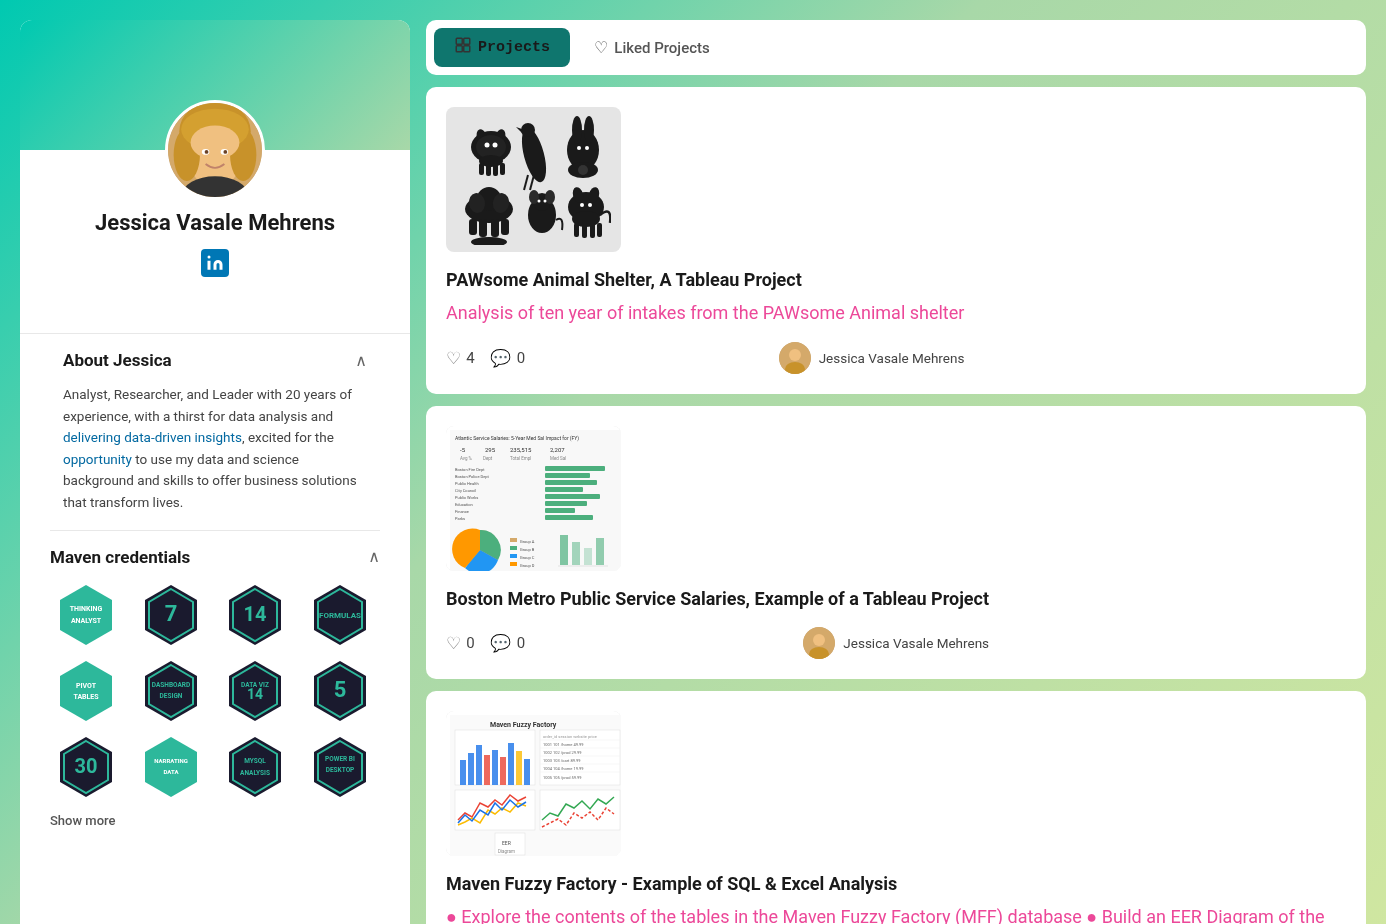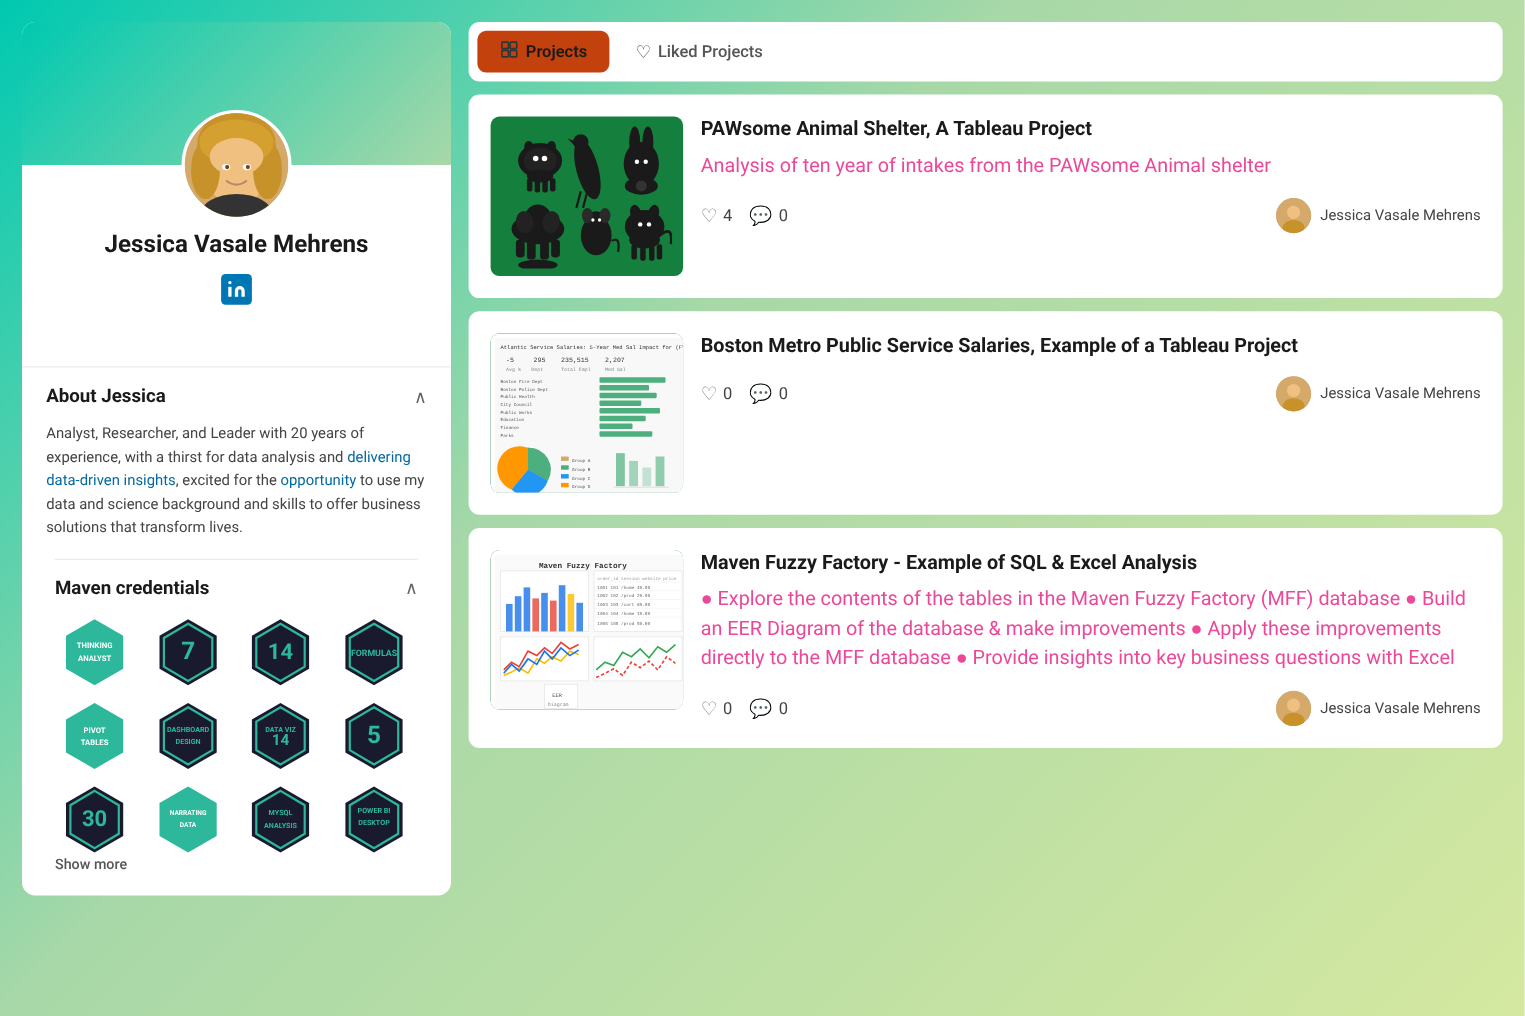--- a/index.html
+++ b/index.html
@@ -83,21 +83,21 @@
     }
 
     .divider {
       border: none;
       border-top: 1px solid #e8e8e8;
       margin: 16px 0;
     }
 
     .section {
       text-align: left;
-      padding: 0 22px;
+      padding: 0 43px;
     }
     .section-header {
       display: flex;
       align-items: center;
       justify-content: space-between;
       margin-bottom: 14px;
     }
     .section-title {
       font-size: 17px;
       font-weight: 700;
@@ -134,20 +134,21 @@
       align-items: center;
       justify-content: flex-end;
     }
     .badge-hex svg {
       width: 64px;
       height: 64px;
     }
     .show-more {
       font-size: 13px;
       color: #555;
+      margin-top: 12px;
       cursor: pointer;
       font-weight: 500;
     }
 
     
     .main-content {
       flex: 1;
       display: flex;
       flex-direction: column;
       gap: 12px;
@@ -166,46 +167,47 @@
       align-items: center;
       gap: 6px;
       padding: 8px 20px;
       border-radius: 8px;
       font-size: 15px;
       font-weight: 500;
       cursor: pointer;
       color: #555;
     }
     .tab.active {
-      background: #c2410c;
+      background: #0f766e;
       color: #1a1a1a;
       font-weight: 600;
+      font-family: Liberation Mono, monospace;
     }
     .tab-icon { font-size: 16px; }
 
     
     .project-card {
       background: #fff;
       border-radius: 10px;
       padding: 20px;
       display: flex;
       gap: 16px;
       align-items: flex-start;
+      flex-direction: column;
     }
     .project-thumbnail {
       width: 175px;
       min-width: 175px;
       height: 145px;
       border-radius: 8px;
       overflow: hidden;
-      background: #15803d;
+      background: #e5e5e5;
       display: flex;
       align-items: center;
       justify-content: center;
-      font-family: Liberation Mono, monospace;
     }
     .project-info {
       flex: 1;
       display: flex;
       flex-direction: column;
       gap: 8px;
     }
     .project-title {
       font-size: 18px;
       font-weight: 700;

